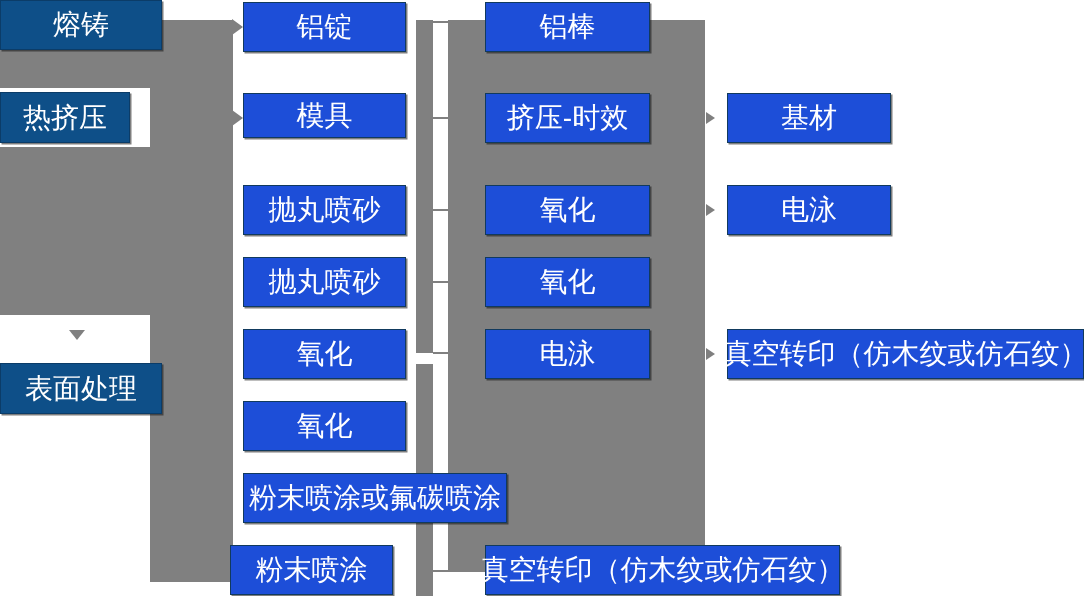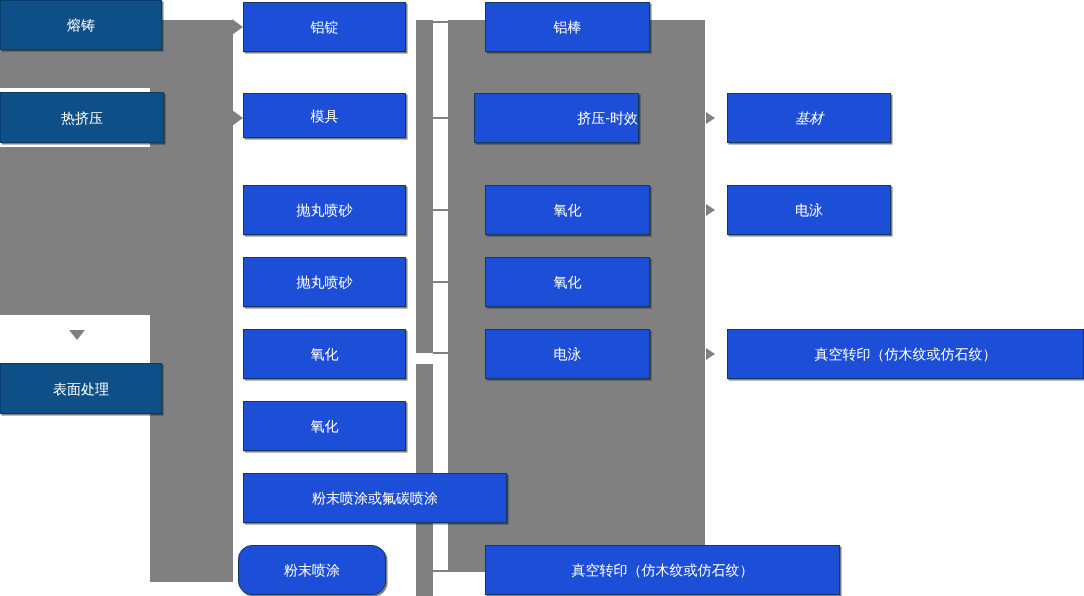--- a/index.html
+++ b/index.html
@@ -17,21 +17,21 @@
     border-top:10px solid #808080;}
   .arrow-sm{position:absolute;width:0;height:0;
     border-top:6px solid transparent;border-bottom:6px solid transparent;
     border-left:9px solid #7f7f7f;}
 
   
   .node{position:absolute;display:flex;align-items:center;justify-content:center;
         color:#ffffff;box-sizing:border-box;
         border:1px solid #1d3f66;
         box-shadow:1.5px 1.5px 0 rgba(20,20,20,.55);
-        font-size:14px;line-height:1;white-space:nowrap;}
+        font-size:28px;line-height:1;white-space:nowrap;}
   .dark{background:#0e4f88;border-color:#0b3c68;}
   .mid {background:#1d4ed8;border-color:#113a5e;}
 </style>
 </head>
 <body>
 
 <div id="stage">
 
   <div class="gray" style="left:150px;top:20px;width:83px;height:562px;"></div>
   <div class="gray" style="left:0px;top:50px;width:152px;height:265px;"></div>
@@ -70,21 +70,21 @@
   <div class="gray" style="left:448px;top:20px;width:257px;height:552px;"></div>
 
   <div class="arrow-sm" style="left:706px;top:112px;"></div>
   <div class="arrow-sm" style="left:706px;top:204px;"></div>
   <div class="arrow-sm" style="left:706px;top:348px;"></div>
 
   <div id="nodes">
       <div class="node dark" style="left: 0px; top: 0px; width: 162px; height: 50px;">
         <span>熔铸</span>
       </div>
-      <div class="node dark" style="left: 0px; top: 92px; width: 164px; height: 51px;">
+      <div class="node dark" style="left: 0px; top: 92px; width: 130px; height: 51px;">
         <span>热挤压</span>
       </div>
       <div class="node dark" style="left: 0px; top: 363px; width: 162px; height: 51px;">
         <span>表面处理</span>
       </div>
       <div class="node mid" style="left: 243px; top: 2px; width: 163px; height: 50px;">
         <span>铝锭</span>
       </div>
       <div class="node mid" style="left: 243px; top: 93px; width: 163px; height: 45px;">
         <span>模具</span>
@@ -97,42 +97,42 @@
       </div>
       <div class="node mid" style="left: 243px; top: 329px; width: 163px; height: 50px;">
         <span>氧化</span>
       </div>
       <div class="node mid" style="left: 243px; top: 401px; width: 163px; height: 50px;">
         <span>氧化</span>
       </div>
       <div class="node mid" style="left: 243px; top: 473px; width: 264px; height: 50px; justify-content: center;">
         <span>粉末喷涂或氟碳喷涂</span>
       </div>
-      <div class="node mid" style="left: 238px; top: 545px; width: 148px; height: 50px; border-radius: 14px;">
+      <div class="node mid" style="left: 230px; top: 545px; width: 163px; height: 50px;">
         <span>粉末喷涂</span>
       </div>
       <div class="node mid" style="left: 485px; top: 2px; width: 165px; height: 50px;">
         <span>铝棒</span>
       </div>
-      <div class="node mid" style="left: 474px; top: 93px; width: 165px; height: 50px; justify-content: flex-end;">
+      <div class="node mid" style="left: 485px; top: 93px; width: 165px; height: 50px;">
         <span>挤压-时效</span>
       </div>
       <div class="node mid" style="left: 485px; top: 185px; width: 165px; height: 50px;">
         <span>氧化</span>
       </div>
       <div class="node mid" style="left: 485px; top: 257px; width: 165px; height: 50px;">
         <span>氧化</span>
       </div>
       <div class="node mid" style="left: 485px; top: 329px; width: 165px; height: 50px;">
         <span>电泳</span>
       </div>
       <div class="node mid" style="left: 485px; top: 545px; width: 355px; height: 50px;">
         <span>真空转印（仿木纹或仿石纹）</span>
       </div>
-      <div class="node mid" style="left: 727px; top: 93px; width: 164px; height: 50px; font-style: italic;">
+      <div class="node mid" style="left: 727px; top: 93px; width: 164px; height: 50px;">
         <span>基材</span>
       </div>
       <div class="node mid" style="left: 727px; top: 185px; width: 164px; height: 50px;">
         <span>电泳</span>
       </div>
       <div class="node mid" style="left: 727px; top: 329px; width: 357px; height: 50px;">
         <span>真空转印（仿木纹或仿石纹）</span>
       </div>
     </div>
 

